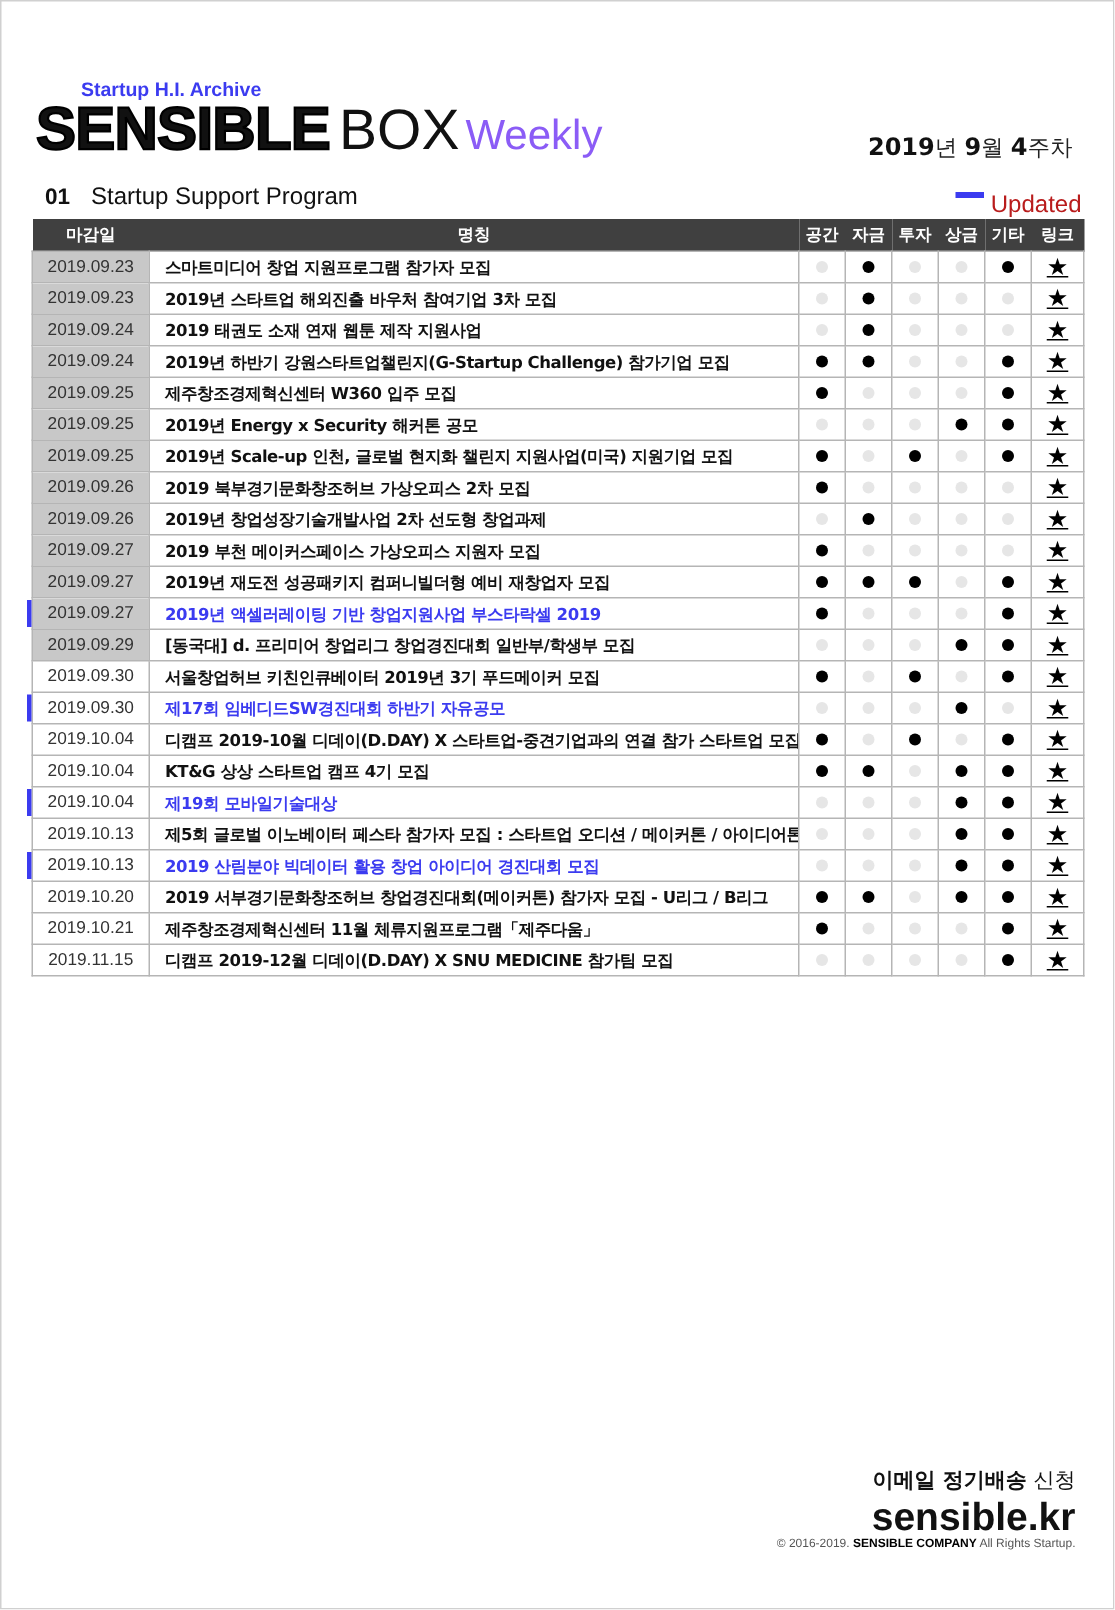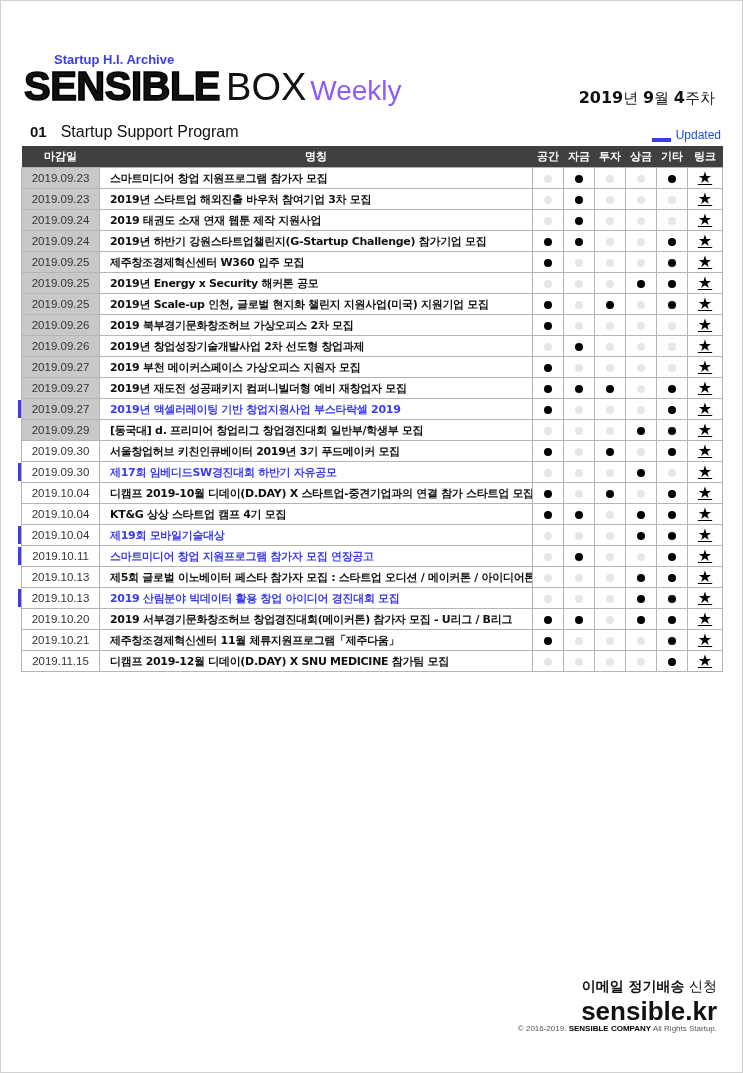--- a/index.html
+++ b/index.html
@@ -8,21 +8,21 @@
   .archive { position:absolute; left:26px; top:52px; font-family:"Liberation Sans", sans-serif; font-weight:bold; font-size:13px; color:#3b3bf0;margin-left:28px; }
   .brand { position:absolute; left:24px; top:66px; font-family:"Liberation Sans", sans-serif; line-height:1; white-space:nowrap; }
   .brand .b1 { font-weight:900; font-size:40px; letter-spacing:-0.5px; font-weight:bold; -webkit-text-stroke:1.5px #000; }
   .brand .b2 { font-weight:300; font-size:38px; margin-left:6px; color:#111; }
   .brand .b3 { font-weight:300; font-size:28px; margin-left:4px; color:#8b5cf6; }
   .week { position:absolute; right:28px; top:88px; font-size:15px; white-space:nowrap; }
   .week b { font-weight:bold; font-size:16px; }
   .week span.u { font-weight:normal; color:#222; }
   .section { position:absolute; left:30px; top:123px; font-family:"Liberation Sans", sans-serif; font-size:16px; white-space:nowrap; }
   .section .num { font-weight:bold; margin-right:14px; font-size:15px; }
-  .legend { position:absolute; right:22px; top:128px; font-family:"Liberation Sans", sans-serif; font-size:12px; color:#1d4ed8; display:flex; align-items:flex-end; }
+  .legend { position:absolute; right:22px; top:128px; font-family:"Liberation Sans", sans-serif; font-size:16px; color:#b91c1c; display:flex; align-items:flex-start; }
   .legend .bar { width:19px; height:4px; background:#3b3bf0; margin-right:5px; }
   table { position:absolute; left:21px; top:146px; width:701px; border-collapse:collapse; font-size:11px; table-layout:fixed; }
   th { background:#404040; color:#fff; font-weight:bold; height:21px; font-size:11px; padding:0; }
   td { border:1px solid #b5b5b5; height:20px; padding:0; text-align:center; }
   td.date { width:76px; color:#333; font-family:Liberation Sans, sans-serif; font-size:11.5px; position:relative; }
   td.date.past { background:#c8c8c8; }
   td.date .upd { position:absolute; left:-4px; top:1px; width:3px; height:18px; background:#3b3bf0; }
   td.title { text-align:left; padding-left:10px; font-weight:bold; font-size:11px; white-space:nowrap; overflow:hidden; letter-spacing:-0.3px; }
   td.title.blue { color:#3b3bf0; }
   .dot { display:inline-block; width:8px; height:8px; border-radius:50%; background:#e6e6e6; vertical-align:middle; }
@@ -253,30 +253,20 @@
         <td class="date"><span class="upd"></span><span>2019.10.04</span></td>
         <td class="title blue">제19회 모바일기술대상</td>
         <td><span class="dot"></span></td>
         <td><span class="dot"></span></td>
         <td><span class="dot"></span></td>
         <td><span class="dot on"></span></td>
         <td><span class="dot on"></span></td>
         <td><span class="star">★</span></td>
       </tr>
       <tr>
-        <td class="date"><span class="upd"></span><span>2019.10.11</span></td>
-        <td class="title blue">스마트미디어 창업 지원프로그램 참가자 모집 연장공고</td>
-        <td><span class="dot"></span></td>
-        <td><span class="dot on"></span></td>
-        <td><span class="dot"></span></td>
-        <td><span class="dot"></span></td>
-        <td><span class="dot on"></span></td>
-        <td><span class="star">★</span></td>
-      </tr>
-      <tr>
         <td class="date"><span>2019.10.13</span></td>
         <td class="title">제5회 글로벌 이노베이터 페스타 참가자 모집 : 스타트업 오디션 / 메이커톤 / 아이디어톤</td>
         <td><span class="dot"></span></td>
         <td><span class="dot"></span></td>
         <td><span class="dot"></span></td>
         <td><span class="dot on"></span></td>
         <td><span class="dot on"></span></td>
         <td><span class="star">★</span></td>
       </tr>
       <tr>

